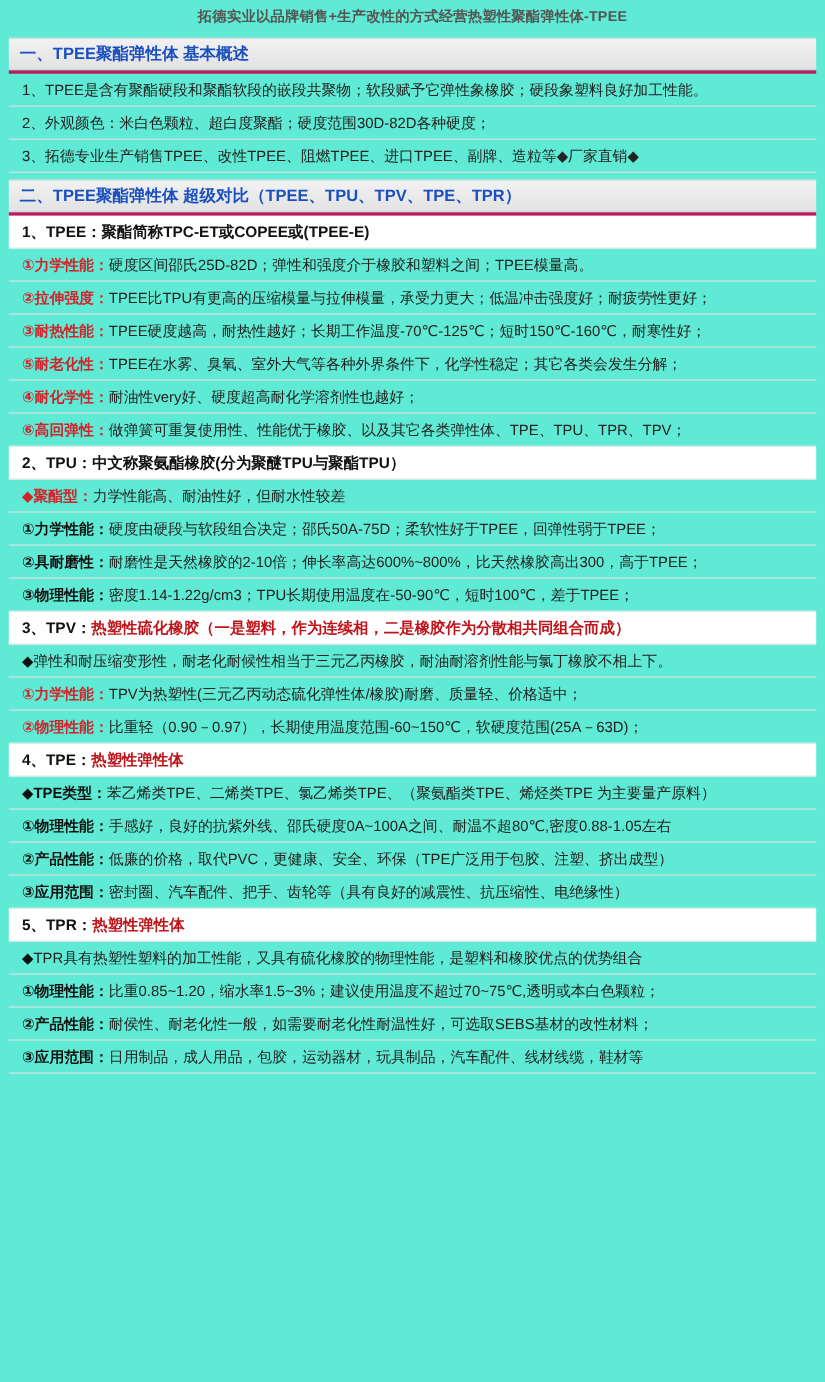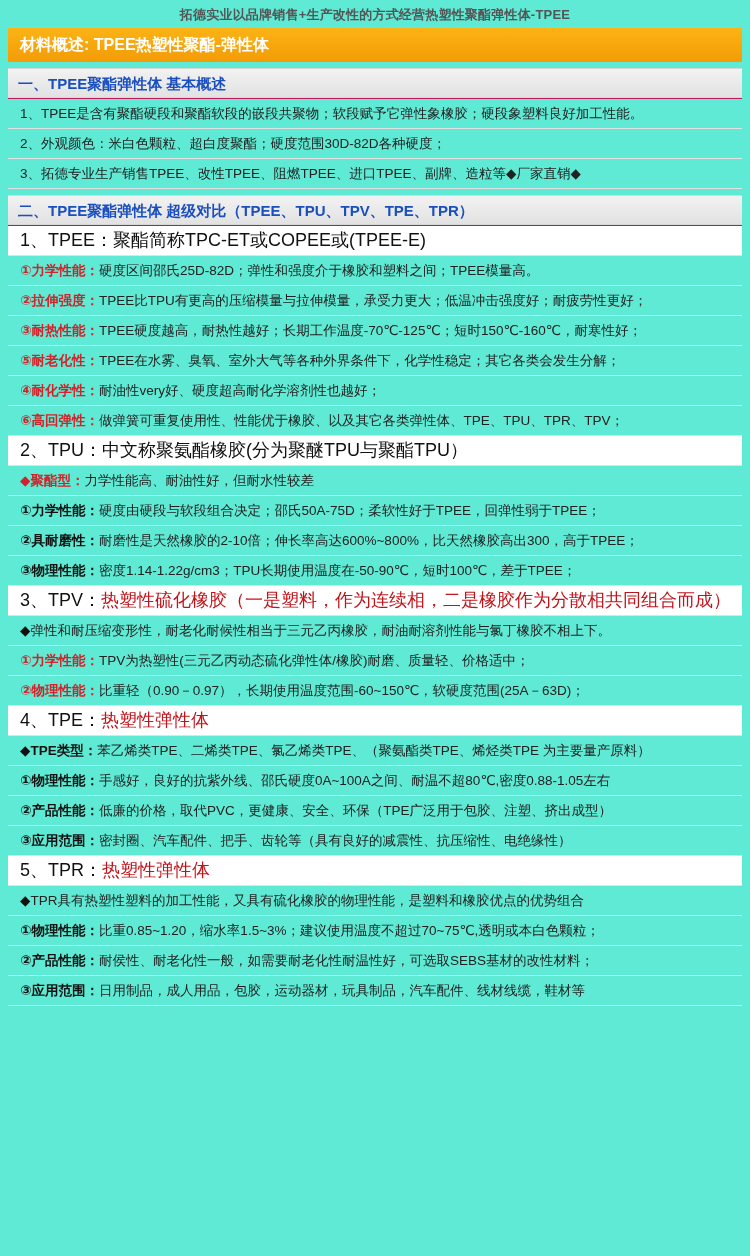--- a/index.html
+++ b/index.html
@@ -71,44 +71,43 @@
   .row {
     border-bottom: 1px solid #e2e2e2;
     min-height: 29px;
     line-height: 29px;
     font-size: 13.5px;
     padding: 0 6px 0 12px;
     box-sizing: border-box;
     white-space: nowrap;
     overflow: hidden;
   }
-  .row.first { border-top: 1px solid #be185d; }
+  .row.first { border-top: 3px solid #be185d; }
 
   
   .subhead {
-    font-weight: normal;
-    font-size: 18px;
+    font-weight: bold;
+    font-size: 14px;
     color: #111111;
     background: #ffffff;
   }
   .subhead .hl { color: #c0141b; }
 
   
   .lbl-red { color: #d2232a; font-weight: bold; }
   .lbl-dark { color: #111111; font-weight: bold; }
   .txt { color: #222222; }
 </style>
 </head>
 <body>
 
 <div class="page">
 
   <div class="top-banner">拓德实业以品牌销售+生产改性的方式经营热塑性聚酯弹性体-TPEE</div>
 
-  <div class="title-bar">材料概述: TPEE热塑性聚酯-弹性体</div>
 
   <div id="sections-root">
       <div class="section-head">一、TPEE聚酯弹性体  基本概述</div>
       <div class="rows">
         <div class="row first">1、TPEE是含有聚酯硬段和聚酯软段的嵌段共聚物；软段赋予它弹性象橡胶；硬段象塑料良好加工性能。</div>
         <div class="row">2、外观颜色：米白色颗粒、超白度聚酯；硬度范围30D-82D各种硬度；</div>
         <div class="row">3、拓德专业生产销售TPEE、改性TPEE、阻燃TPEE、进口TPEE、副牌、造粒等◆厂家直销◆</div>
       </div>
       <div class="section-head">二、TPEE聚酯弹性体  超级对比（TPEE、TPU、TPV、TPE、TPR）</div>
       <div class="rows">

